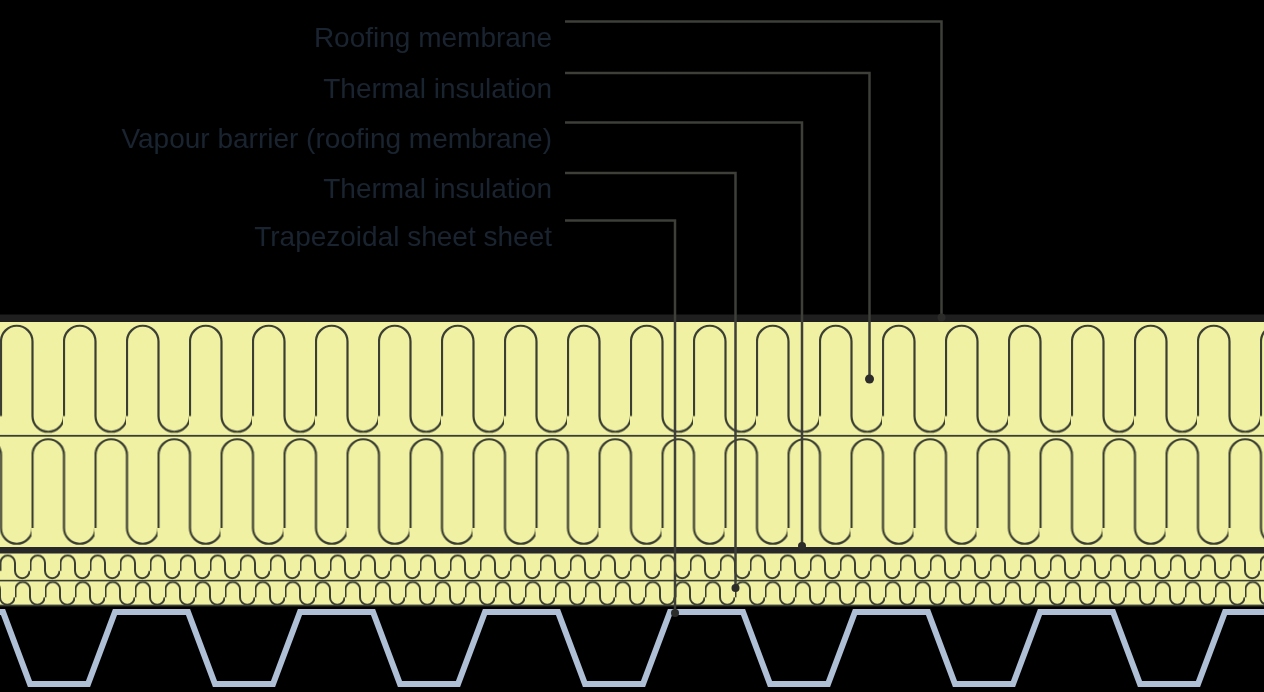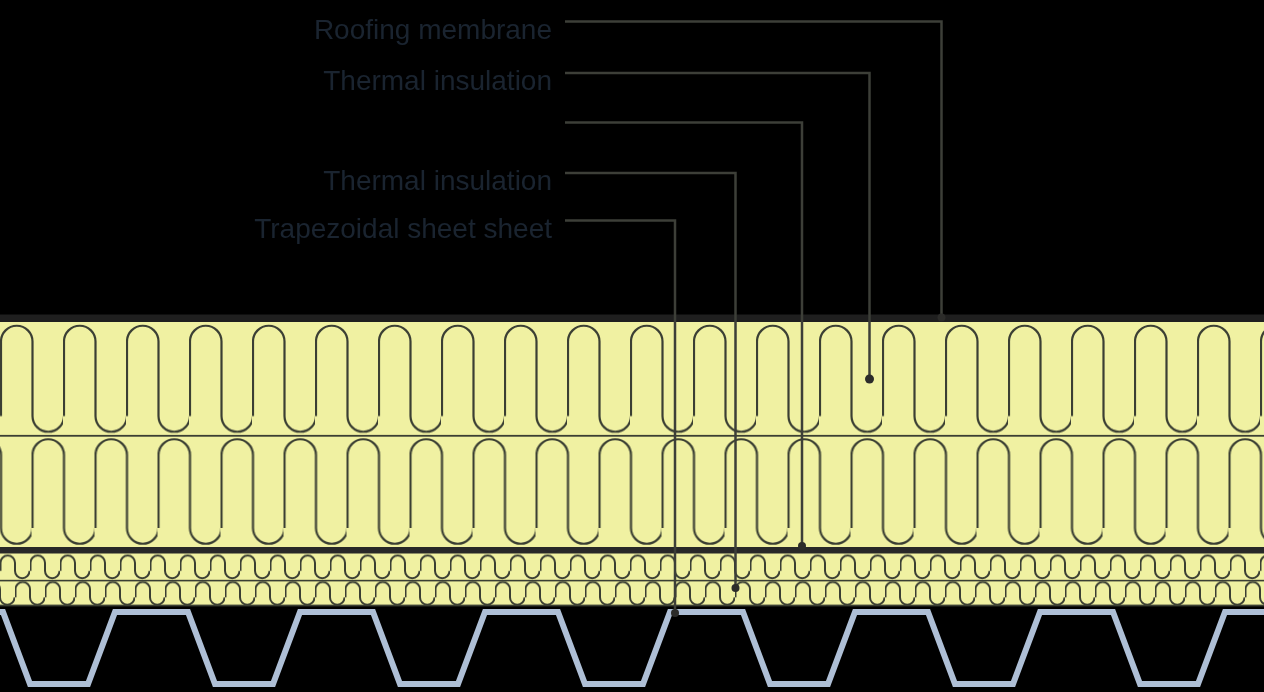--- a/index.html
+++ b/index.html
@@ -5,21 +5,21 @@
   html, body { margin: 0; padding: 0; background: #000; }
   .stage {
     position: relative;
     width: 1264px;
     height: 692px;
     background: #000000;
     overflow: hidden;
     font-family: "Liberation Sans", sans-serif;
   }
   .stage svg { position: absolute; left: 0; top: 0; }
-  .labels { position: absolute; left: 0; top: 8px; width: 552px; height: 260px; }
+  .labels { position: absolute; left: 0; top: 16px; width: 552px; height: 260px; }
   .label {
     position: absolute;
     left: 0;
     width: 552px;
     text-align: right;
     font-size: 28px;
     line-height: 34px;
     color: #1a2430;
     white-space: nowrap;
   }
@@ -86,17 +86,18 @@
       <circle cx="869.5" cy="379" r="4.5"></circle>
       <circle cx="802" cy="546" r="4"></circle>
       <circle cx="735.5" cy="588" r="4"></circle>
       <circle cx="675" cy="613" r="4"></circle>
     </g>
   </svg>
 
   <div class="labels">
     <div class="label label-1">Roofing membrane</div>
     <div class="label label-2">Thermal insulation</div>
+    <div class="label label-3">Vapour barrier (roofing membrane)</div>
     <div class="label label-4">Thermal insulation</div>
     <div class="label label-5">Trapezoidal sheet sheet</div>
   </div>
 
 </div>
 
 </body></html>

